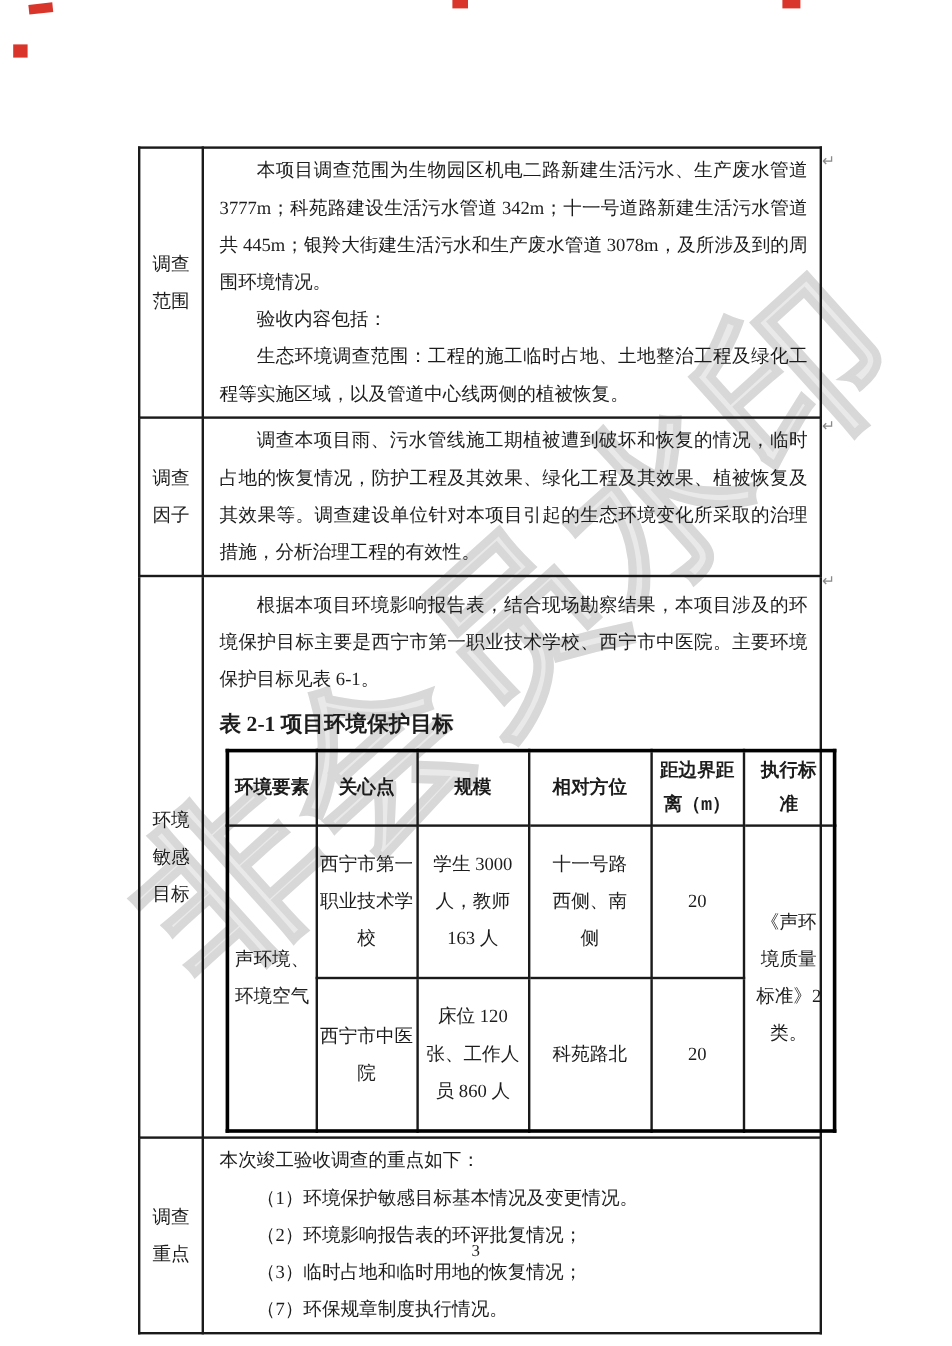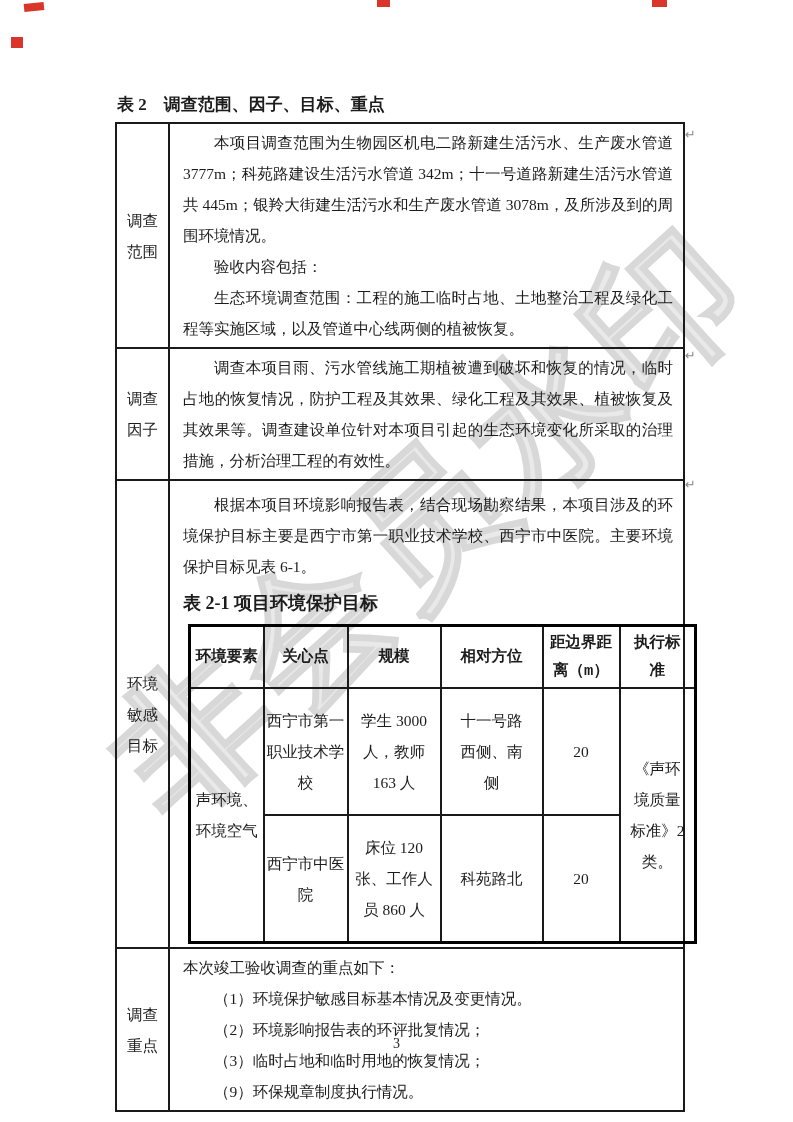--- a/index.html
+++ b/index.html
@@ -66,21 +66,20 @@
 
 <div class="page">
 
   <div class="watermark">非会员水印</div>
 
   <div class="red-mark" style="left:24px;top:3px;width:20px;height:8px;transform:rotate(-6deg);"></div>
   <div class="red-mark" style="left:377px;top:0;width:13px;height:7px;"></div>
   <div class="red-mark" style="left:652px;top:0;width:15px;height:7px;"></div>
   <div class="red-mark" style="left:11px;top:37px;width:12px;height:11px;"></div>
 
-  <div class="doc-title">表 2　调查范围、因子、目标、重点</div>
 
   <span class="pilcrow" style="left:685px;top:127px;">↵</span>
   <span class="pilcrow" style="left:685px;top:348px;">↵</span>
   <span class="pilcrow" style="left:685px;top:477px;">↵</span>
 
   <table class="doc-table">
     <colgroup>
         <col style="width:53px">
         <col style="width:515px">
       </colgroup>
@@ -153,21 +152,21 @@
 
     <tr style="height:156px;">
       <td class="label-cell">
         <div class="label-inner">调查重点</div>
       </td>
       <td class="content-cell" style="vertical-align:middle;">
         <p>本次竣工验收调查的重点如下：</p>
         <p class="indent">（1）环境保护敏感目标基本情况及变更情况。</p>
         <p class="indent">（2）环境影响报告表的环评批复情况；</p>
         <p class="indent">（3）临时占地和临时用地的恢复情况；</p>
-        <p class="indent">（9）环保规章制度执行情况。</p>
+        <p class="indent">（7）环保规章制度执行情况。</p>
       </td>
     </tr>
   </tbody>
     </table>
 
   <div class="page-number">3</div>
 
 </div>
 
 </body></html>

